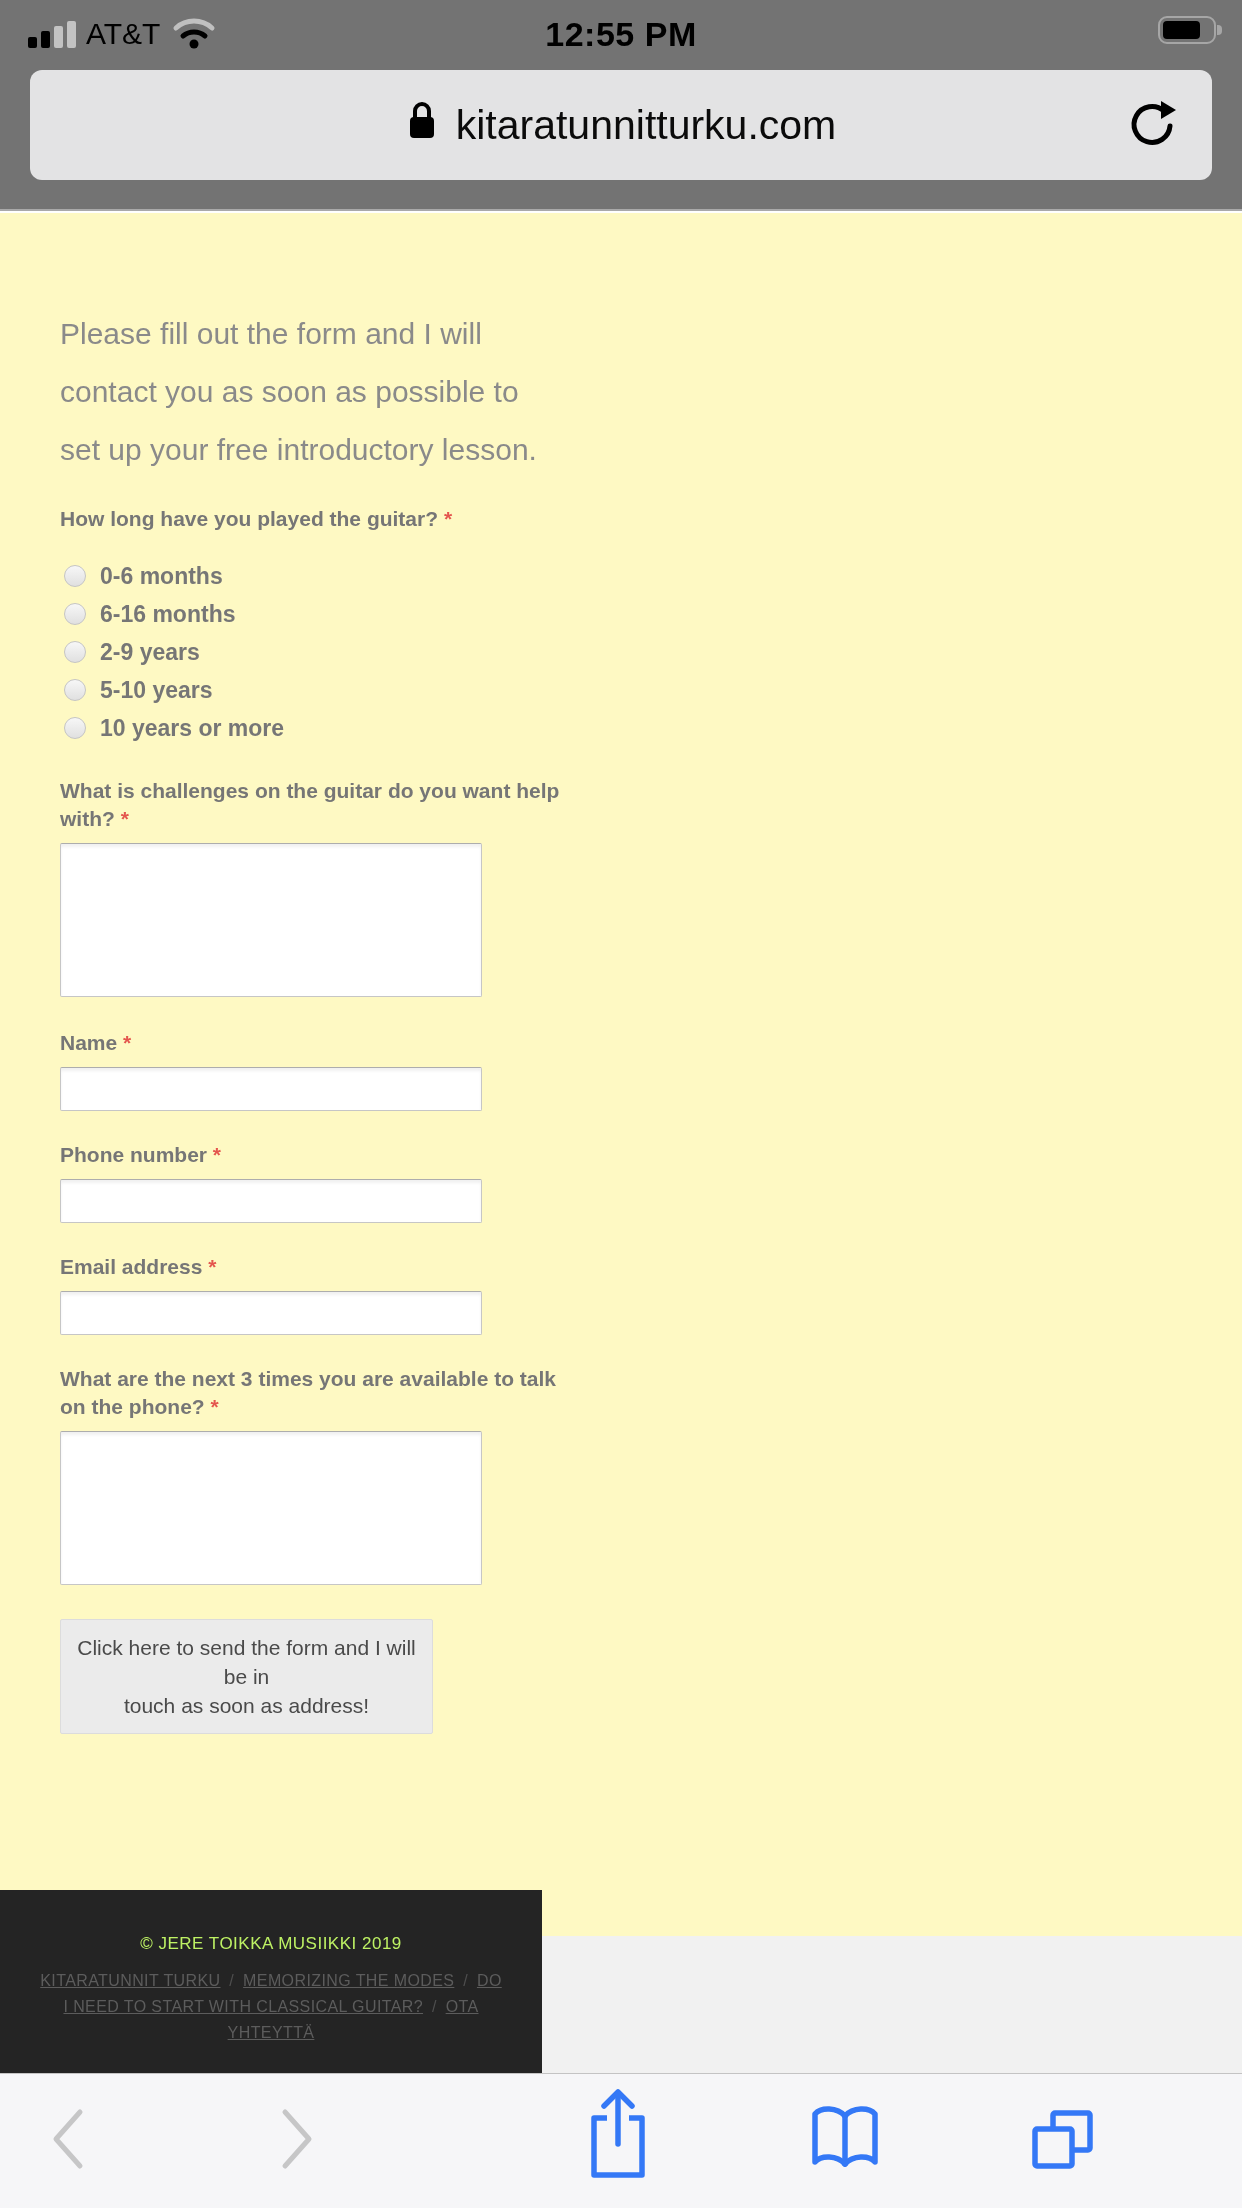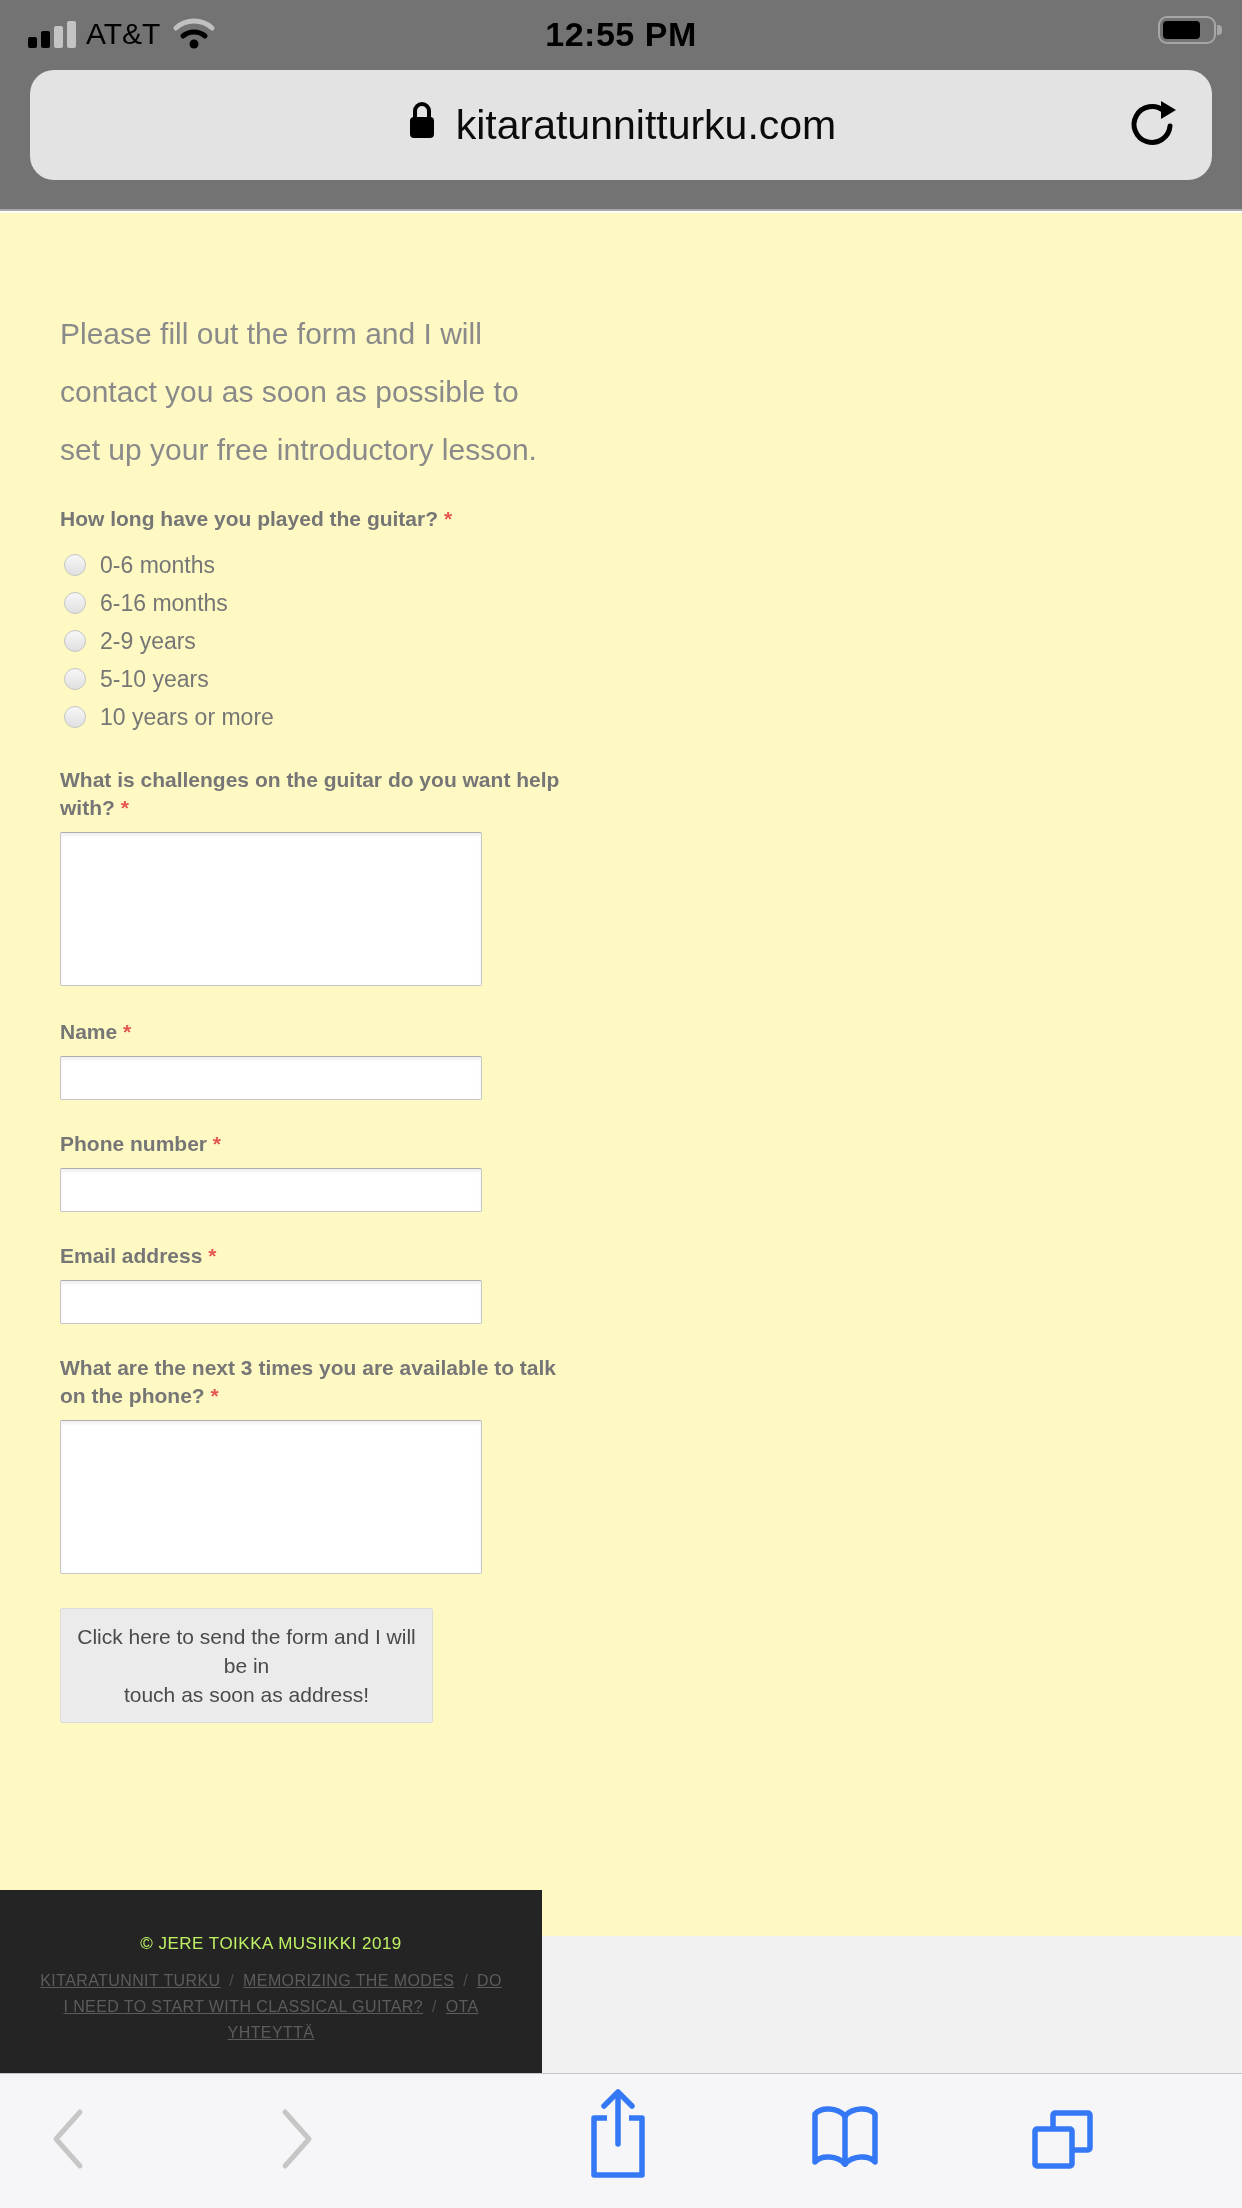--- a/index.html
+++ b/index.html
@@ -23,38 +23,38 @@
   .statusbar-time{
     position:absolute;left:0;right:0;text-align:center;
     font-size:34px;font-weight:700;color:#000;letter-spacing:.5px;
   }
   .battery{position:absolute;right:26px;top:16px;width:58px;height:28px;
     border:2px solid #a6a6a6;border-radius:9px;box-sizing:border-box;}
   .battery .fill{position:absolute;left:3px;top:3px;bottom:3px;width:37px;background:#000;border-radius:4px;}
   .battery .tip{position:absolute;right:-8px;top:7px;width:5px;height:10px;background:#a6a6a6;border-radius:0 4px 4px 0;}
   .url-pill{
     position:absolute;left:30px;right:30px;top:70px;height:110px;
-    background:#e3e3e4;border-radius:24px;
+    background:#e3e3e4;border-radius:12px;
     display:flex;align-items:center;justify-content:center;gap:18px;
   }
   .url-text{font-size:41px;color:#0b0b0b;}
   .reload{position:absolute;right:34px;top:28px;width:54px;height:54px;display:flex;align-items:center;justify-content:center;}
   
   .page{position:absolute;top:213px;left:0;width:1242px;height:1723px;background:#fef9c3;}
   .form-col{margin-left:60px;width:422px;}
   .intro{
     width:478px;margin:92px 0 0 0;
     font-size:30px;line-height:58px;color:#8a8a8a;font-weight:400;
   }
   .q-label{
     width:500px;margin:26px 0 0 0;
     font-size:21px;line-height:28px;font-weight:700;color:#767676;
   }
   .req{color:#e4564e;font-weight:700;}
-  .radio-list{margin-top:13px;}
+  .radio-list{margin-top:24px;font-weight:bold;}
   .radio-row{display:flex;align-items:center;height:38px;}
   .radio{
     width:22px;height:22px;border-radius:50%;
     border:1px solid #c5c5c5;box-sizing:border-box;
     background:linear-gradient(#f7f7f7,#e0e0e0);margin:0 14px 0 4px;flex:none;
   }
   .radio-label{font-size:23px;color:#767676;}
   .text-input,.text-area{
     display:block;width:422px;box-sizing:border-box;margin-top:10px;
     background:#fff;border:1px solid #c6c6c6;border-top-color:#adadad;

